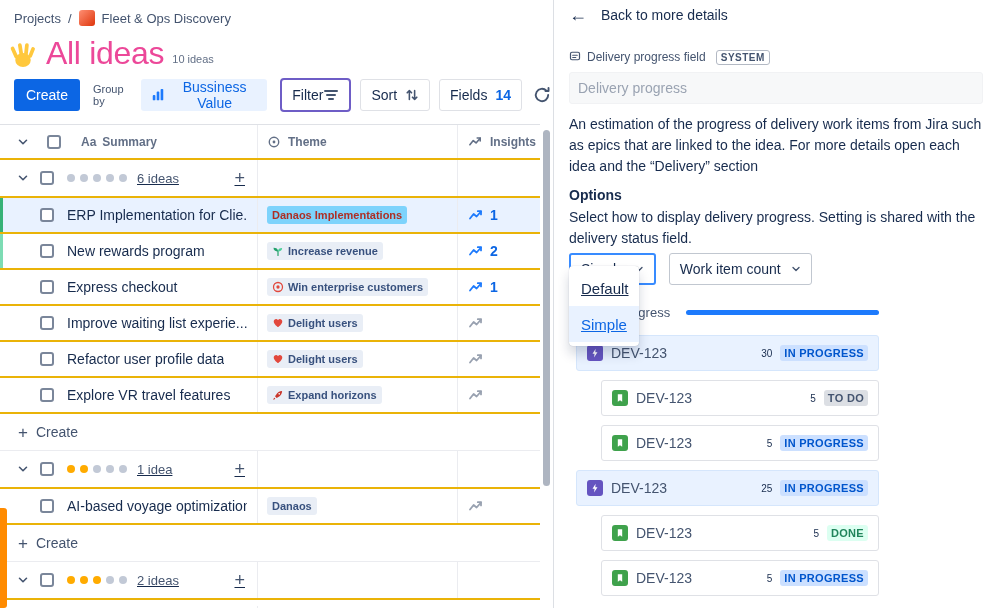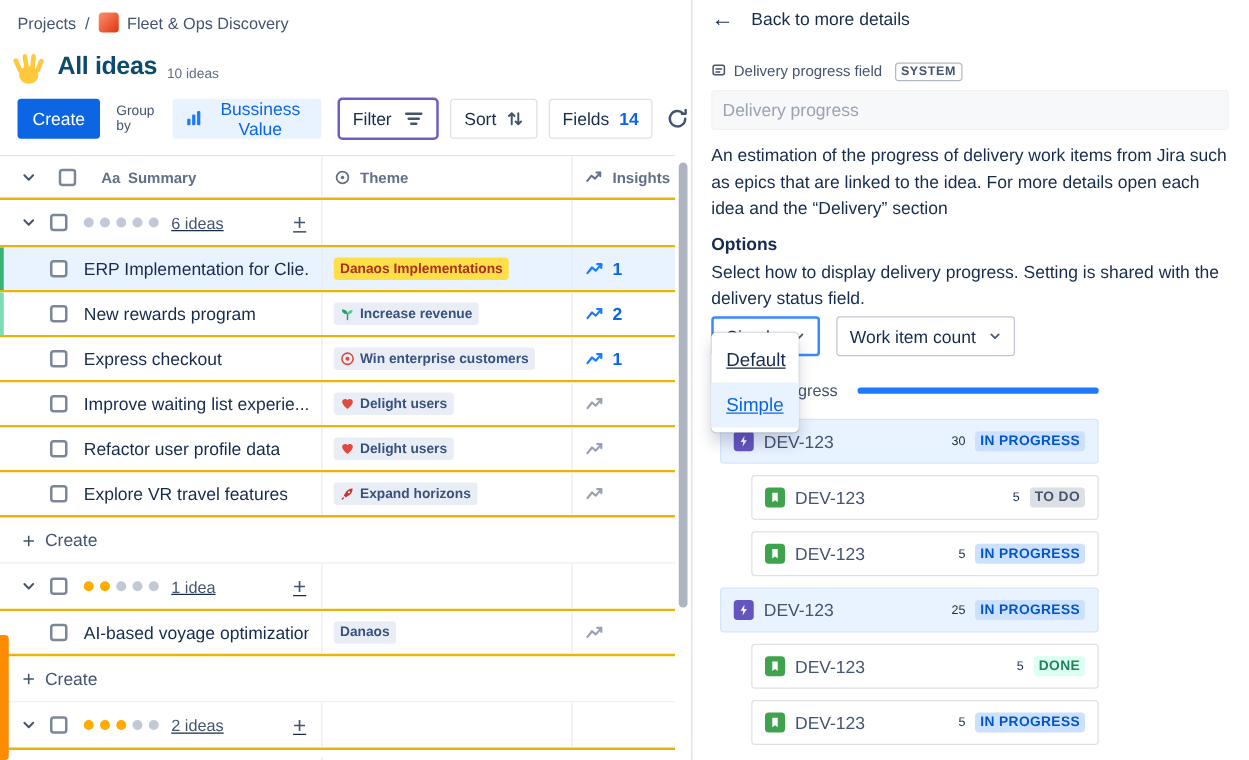--- a/index.html
+++ b/index.html
@@ -8,28 +8,28 @@
     font-family:"Liberation Sans", sans-serif;
     color:#172B4D; background:#fff; position:relative; font-size:14px;
   }
   .app { position:absolute; inset:0; display:flex; }
 
   
   .left { width:553px; flex:none; position:relative; background:#fff; }
   .breadcrumb { display:flex; align-items:center; gap:7px; padding:10px 0 0 14px; font-size:13px; color:#44546F; }
   .crumb-logo { width:16px; height:16px; border-radius:3px; background:linear-gradient(135deg,#FF8F73,#DE350B); flex:none; }
   .title-row { display:flex; align-items:flex-end; gap:8px; padding:10px 0 0 8px; height:44px; }
-  .title { font-size:20px; font-weight:700; letter-spacing:-.3px; color:#0c4a6e; line-height:34px; }
+  .title { font-size:32px; font-weight:400; letter-spacing:-.3px; color:#ec4899; line-height:34px; }
   .title-count { font-size:11px; color:#626F86; padding-bottom:5px; }
 
   .toolbar { display:flex; align-items:center; gap:9px; padding:8px 0 0 14px; height:42px; }
   .btn-primary { background:#0C66E4; color:#fff; border:none; border-radius:3px; height:32px; padding:0 12px; font-size:14px; font-weight:500; display:flex; align-items:center; font-family:inherit; }
   .tb-label { color:#44546F; font-size:11px; margin-left:4px; }
   .chip-groupby { background:#E9F2FF; color:#0C66E4; border-radius:3px; height:32px; display:flex; align-items:center; gap:7px; padding:0 10px; font-size:14px; font-weight:500; }
-  .btn-filter { background:#fff; border:2px solid #6E5DC6; border-radius:4px; height:34px; display:flex; align-items:center; gap:10px; padding:0 10px; font-size:14px; color:#172B4D; margin-left:4px; font-family:inherit; }
+  .btn-filter { background:#fff; border:2px solid #6E5DC6; border-radius:4px; height:34px; display:flex; align-items:center; padding:0 10px; font-size:14px; color:#172B4D; margin-left:4px; font-family:inherit; }
   .btn-light { background:#fff; border:1px solid #DFE1E6; border-radius:3px; height:32px; display:flex; align-items:center; gap:8px; padding:0 10px; font-size:14px; color:#172B4D; font-family:inherit; }
   .fields-count { color:#0C66E4; font-weight:600; }
   .icon-btn { background:none; border:none; color:#44546F; display:flex; align-items:center; padding:2px; }
 
   .table { margin-top:12px; width:540px; border-top:1px solid #DFE1E6; }
   .trow, .thead { display:flex; align-items:stretch; border-bottom:2px solid #eab308; background:#fff; position:relative; }
   .thead { height:35px; }
   .grow { height:38px;text-decoration:underline; }
   .irow { height:36px; }
   .cell-sum { width:257px; display:flex; align-items:center; padding:0 10px 0 16px; }
@@ -43,21 +43,21 @@
   .row-text { font-size:14px; color:#172B4D; white-space:nowrap; overflow:hidden; }
   .dots { display:flex; gap:5px; align-items:center; margin-right:10px; }
   .dot { width:8px; height:8px; border-radius:50%; background:#C2C9D6; }
   .dot.orange { background:#FFAB00; }
   .g-count { font-size:13px; color:#44546F; }
   .plus { margin-left:auto; font-size:18px; color:#44546F; line-height:1; background:none; border:none; padding:0 2px; }
   .sel { background:#E9F2FF; }
   .flag { position:absolute; left:0; top:0; bottom:0; width:3px; background:#37B277; }
   .flag.light { background:#7DDCB4; }
   .chip { display:inline-flex; align-items:center; gap:4px; background:#E9EEF6; color:#38517E; font-size:11px; font-weight:700; border-radius:3px; padding:3px 5px; white-space:nowrap; max-width:185px; overflow:hidden; }
-  .chip.red { background:#fde047; color:#AE2E24; }
+  .chip.red { background:#7dd3fc; color:#AE2E24; }
   .ins-blue { color:#1D7AFC; display:flex; }
   .ins-gray { color:#98A1B0; display:flex; }
   .ins-num { color:#0C66E4; font-weight:700; font-size:14px; }
   .create-row { display:flex; align-items:center; height:37px; border-bottom:1px solid #EBECF0; padding-left:18px; gap:8px; color:#44546F; background:#fff; }
   .create-plus { font-size:17px; line-height:1; }
   .create-label { font-size:14px; }
   .partial { align-items:flex-start; padding-top:6px; height:36px; border-bottom:none; }
   .partial .cell-sum, .partial .cell-theme { align-items:flex-start; padding-top:2px; }
 
   .scrollbar { position:absolute; top:121px; right:0; bottom:0; width:13px; background:#fff; }

